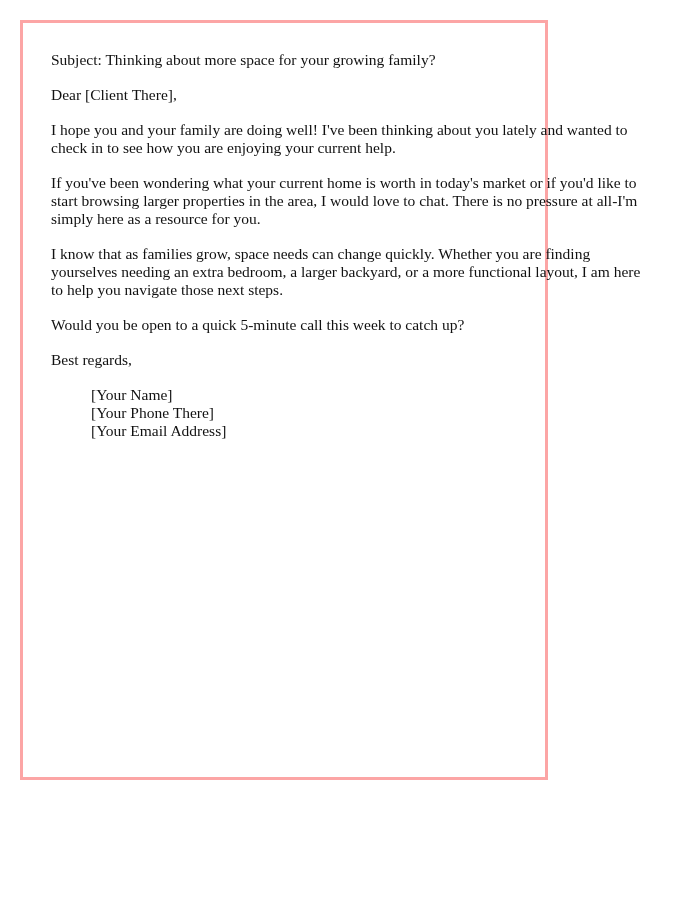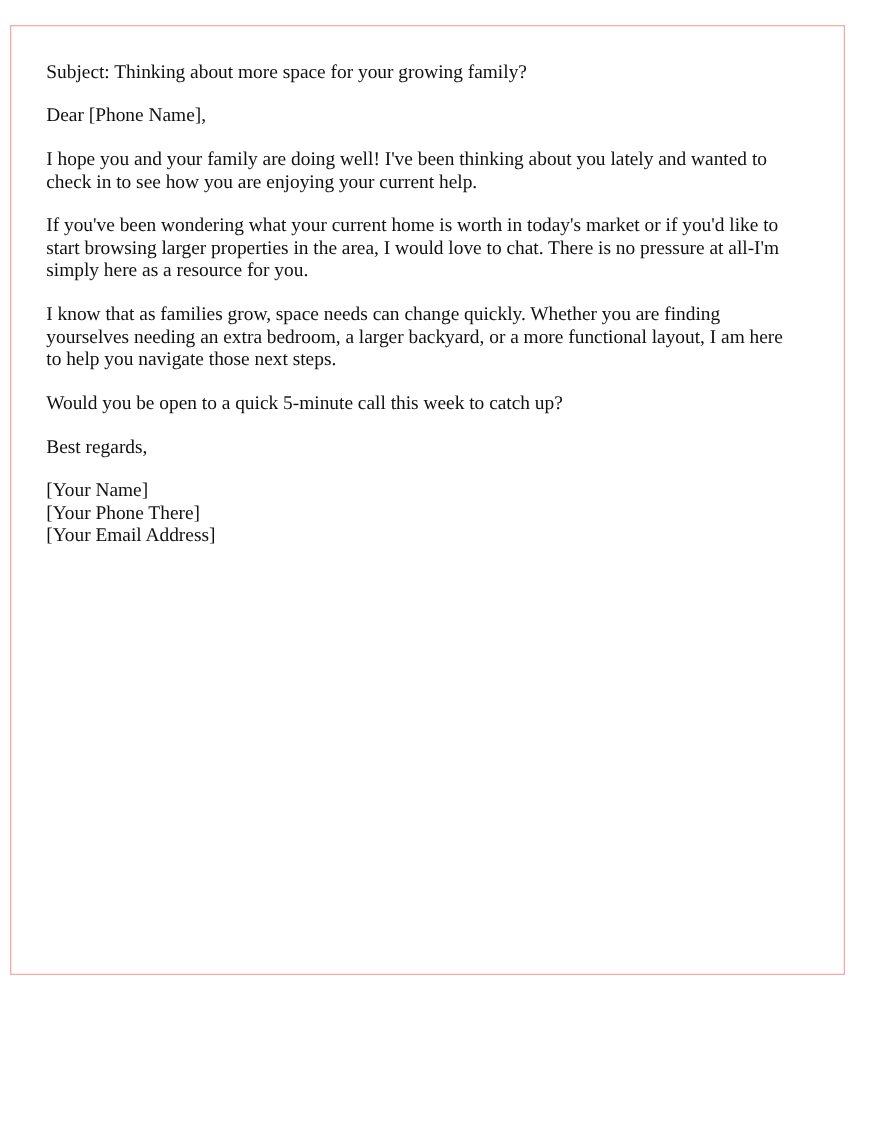--- a/index.html
+++ b/index.html
@@ -1,43 +1,43 @@
 <!DOCTYPE html>
 <html><head>
   <meta charset="utf-8">
   <style>
     html, body { margin: 0; padding: 0; background: #ffffff; }
     body { width: 700px; height: 900px; position: relative; overflow: hidden; }
     .page {
       position: absolute;
-      left: 8px; top: 20px;
-      width: 668px; height: 760px;
-      border: 1px solid #fca5a5;
+      left: 20px; top: 20px;
+      width: 528px; height: 760px;
+      border: 3px solid #fca5a5;
       box-sizing: border-box;
       background: #ffffff;
     }
     .content {
       position: absolute;
       left: 28px; top: 28px;
       width: 590px;
       font-family: "Liberation Serif", serif;
       font-size: 15.5px;
       line-height: 18px;
       color: #111111;
     }
     .content p { margin: 0 0 17px 0; }
-    .sig-line { display: block; }
+    .sig-line { display: block; margin-left: 40px; }
   </style>
 </head>
 <body>
 
 <div class="page">
   <div class="content">
     <p>Subject: Thinking about more space for your growing family?</p>
-    <p>Dear [Phone Name],</p>
+    <p>Dear [Client There],</p>
     <p>I hope you and your family are doing well! I've been thinking about you lately and wanted to check in to see how you are enjoying your current help.</p>
     <p>If you've been wondering what your current home is worth in today's market or if you'd like to start browsing larger properties in the area, I would love to chat. There is no pressure at all-I'm simply here as a resource for you.</p>
     <p>I know that as families grow, space needs can change quickly. Whether you are finding yourselves needing an extra bedroom, a larger backyard, or a more functional layout, I am here to help you navigate those next steps.</p>
     <p>Would you be open to a quick 5-minute call this week to catch up?</p>
     <p>Best regards,</p>
     <div>
       <span class="sig-line">[Your Name]</span>
       <span class="sig-line">[Your Phone There]</span>
       <span class="sig-line">[Your Email Address]</span>
     </div>

